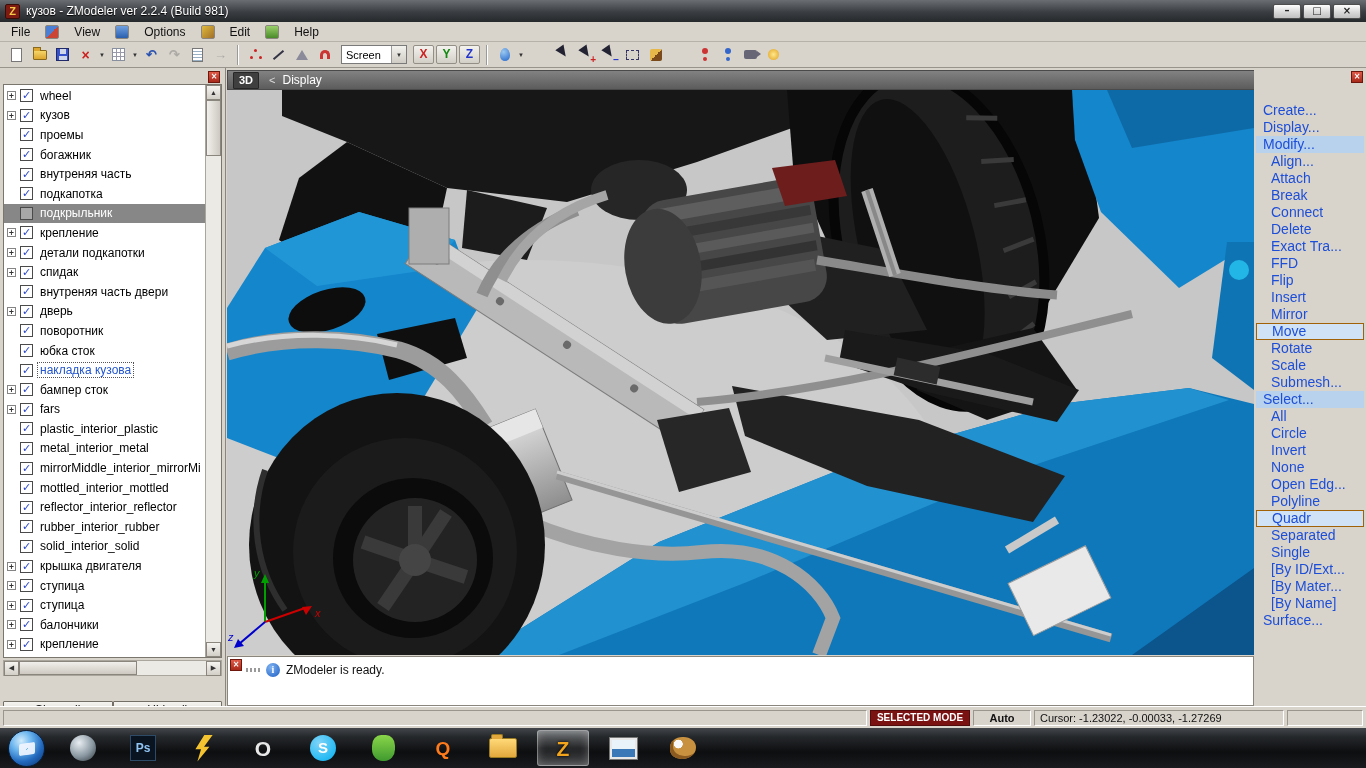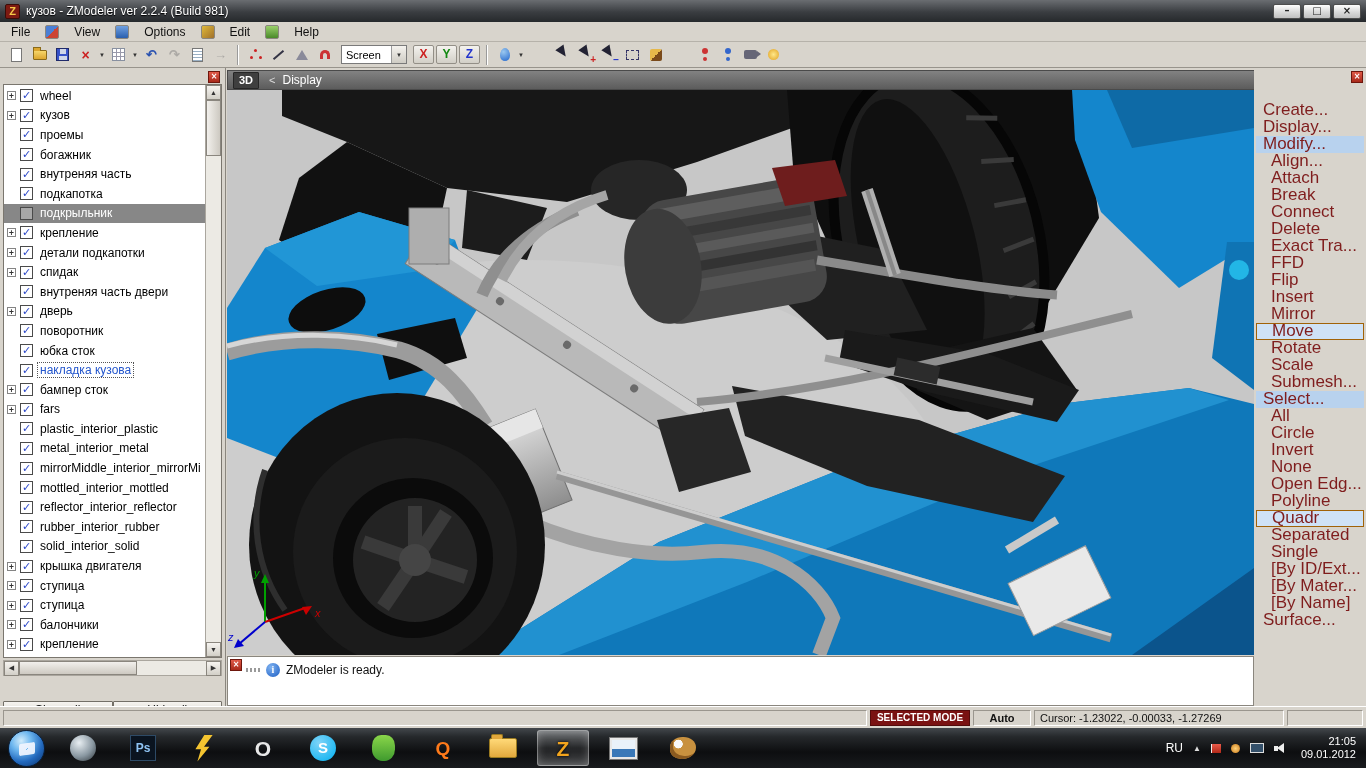--- a/index.html
+++ b/index.html
@@ -109,21 +109,21 @@
 .msg-close{left:2px;top:2px}
 .msg-row{display:flex;align-items:center;gap:6px;padding:6px 4px 0 18px}
 .gripper{width:14px;height:4px;background:repeating-linear-gradient(90deg,#9a9a9a 0 2px,transparent 2px 4px)}
 .info-icon{width:14px;height:14px;border-radius:50%;background:radial-gradient(circle at 35% 30%,#7fb2f0,#1c5ec4);color:#fff;font:bold 10px/14px "Liberation Serif",serif;text-align:center;flex:none}
 .msg-text{font-size:12px;color:#111}
 
 
 .right-panel{position:absolute;left:1254px;top:0;width:112px;height:638px;background:#d8d4cc}
 .rp-close{right:3px;top:3px}
 .rp-list{position:absolute;left:2px;top:34px;width:108px}
-.rp-item{height:17px;font-size:17px;line-height:16px;padding-left:7px;color:#7f1d1d;white-space:nowrap;overflow:hidden}
+.rp-item{height:17px;font-size:14px;line-height:16px;padding-left:7px;color:#1d4ed8;white-space:nowrap;overflow:hidden}
 .rp-item.lvl1{padding-left:15px}
 .rp-item.hl{background:#b8d2ee}
 .rp-item.active{background:#cfe2f6;border:1px solid #a16207;line-height:14px}
 
 
 .statusbar{position:absolute;left:0;top:706px;width:1366px;height:22px;background:#d8d4cc;border-top:1px solid #fff;display:flex;align-items:center;gap:3px;padding:0 3px;z-index:27}
 .sb-fill{flex:1;height:16px;border:1px solid;border-color:#9a968e #fff #fff #9a968e}
 .sb-mode{width:100px;height:16px;background:#7a1212;border:1px solid #540b0b;color:#fff;font:bold 10px/14px "Liberation Sans",sans-serif;text-align:center;flex:none}
 .sb-auto{width:58px;height:16px;border:1px solid;border-color:#9a968e #fff #fff #9a968e;font:bold 11px/14px "Liberation Sans",sans-serif;text-align:center;color:#111;flex:none}
 .sb-cursor{width:250px;height:16px;border:1px solid;border-color:#9a968e #fff #fff #9a968e;font-size:11px;line-height:14px;padding-left:5px;color:#111;flex:none;white-space:nowrap;overflow:hidden}
@@ -681,26 +681,14 @@
         <span class="tb-app active">
           <span class="app-zmodeler">Z</span>
         </span>
         <span class="tb-app">
           <span class="app-image-viewer"></span>
         </span>
         <span class="tb-app">
           <span class="app-paint"></span>
         </span>
       </span>
-    <span class="tray">
-      <span class="tray-lang">RU</span>
-      <span class="tray-arrow">▲</span>
-      <span class="tray-flag"></span>
-      <span class="tray-dot"></span>
-      <span class="tray-monitor"></span>
-      <span class="spk"></span>
-      <span class="tray-clock">
-        <div>21:05</div>
-        <div>09.01.2012</div>
-      </span>
-    </span>
   </div>
 </div>
 
 </body></html>

